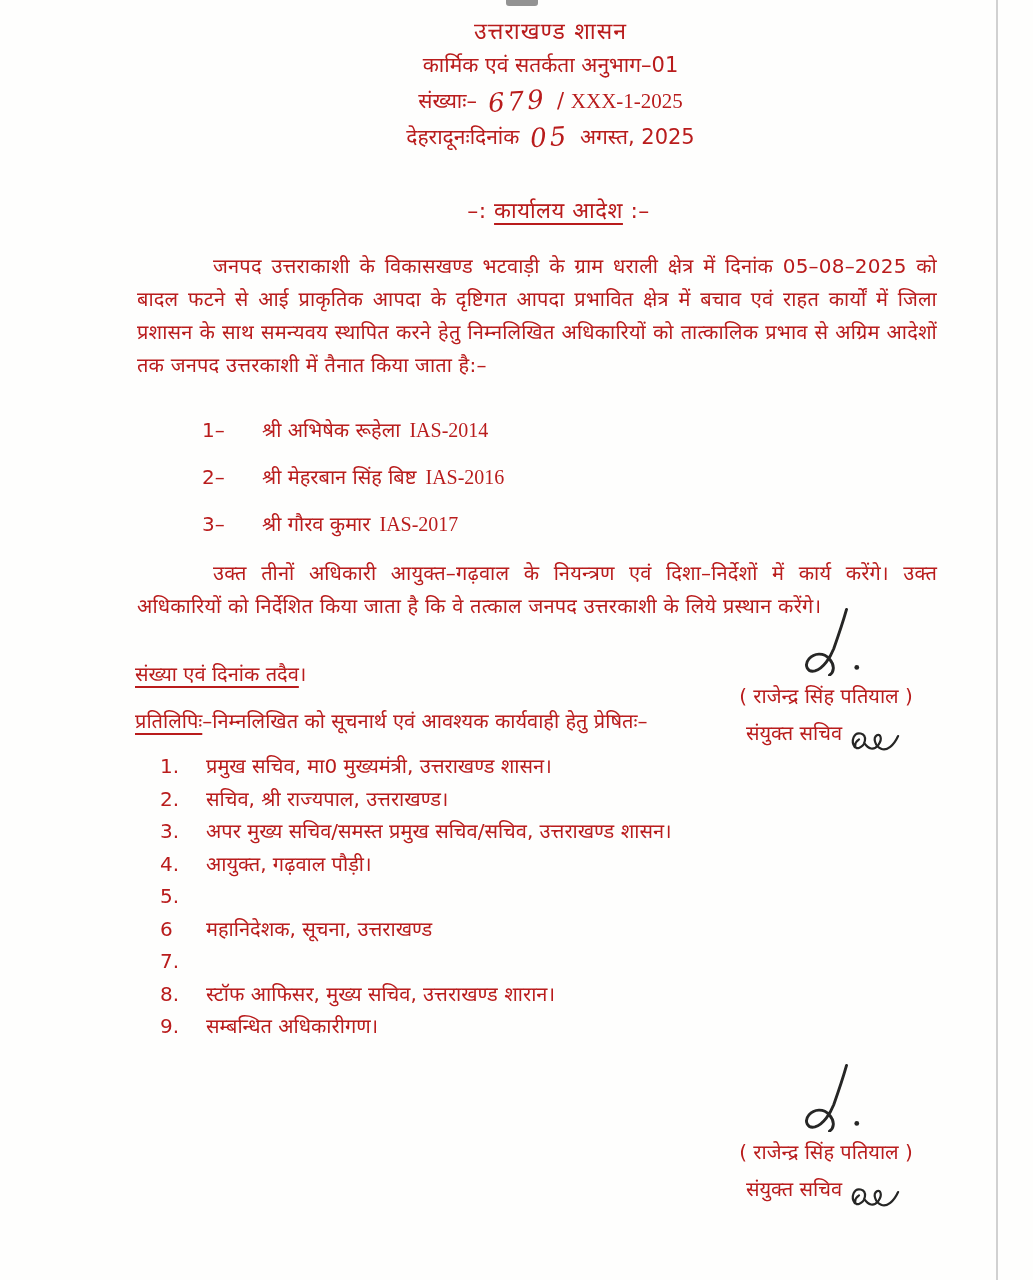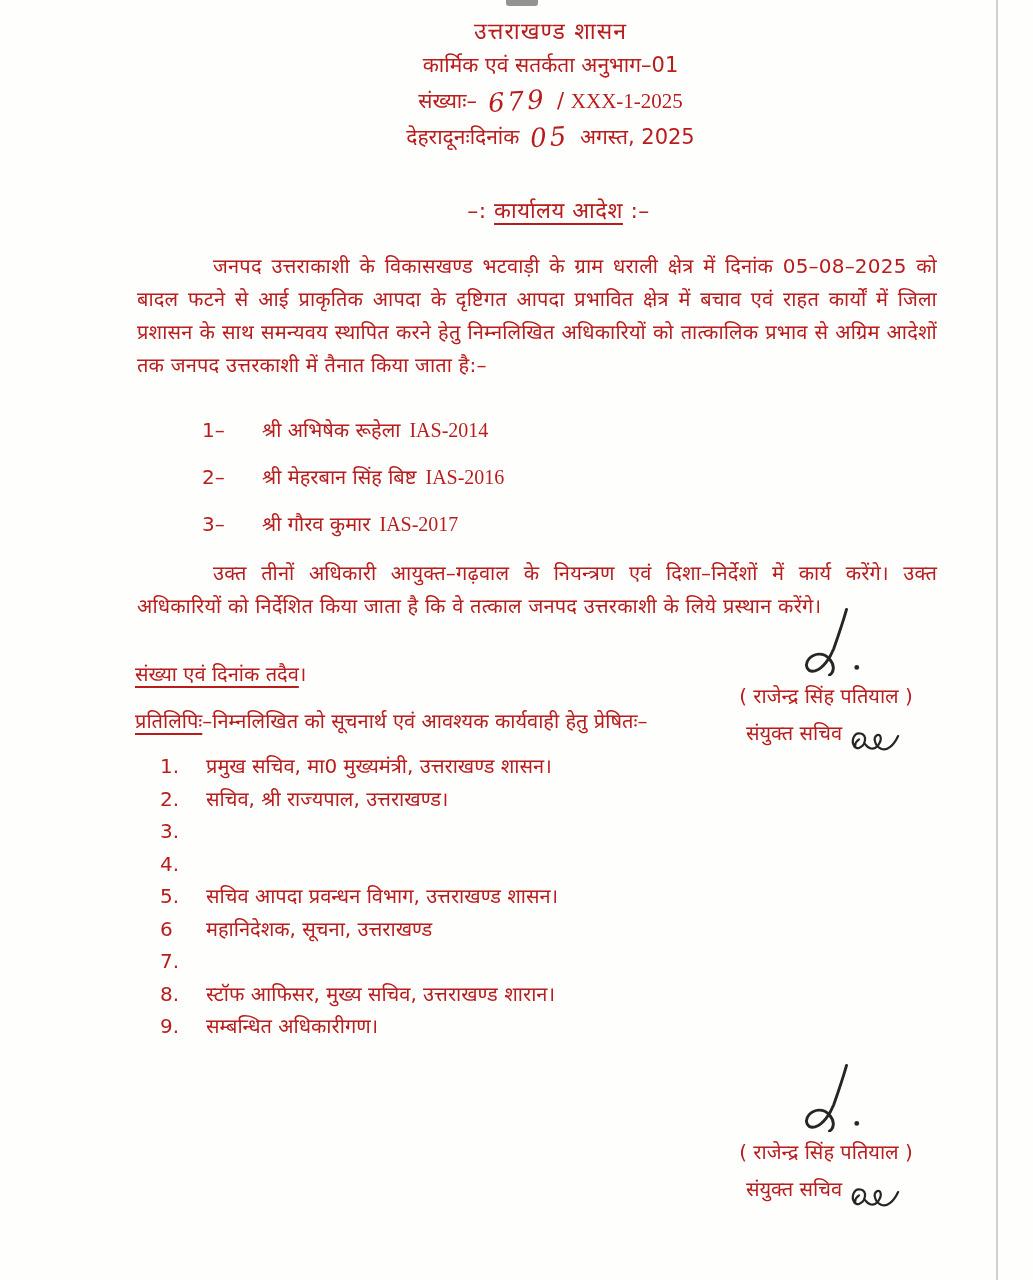--- a/index.html
+++ b/index.html
@@ -182,29 +182,30 @@
       <span>प्रमुख सचिव, मा0 मुख्यमंत्री, उत्तराखण्ड शासन।</span>
     </div>
 
     <div class="dist-row">
       <span class="dist-num">2.</span>
       <span>सचिव, श्री राज्यपाल, उत्तराखण्ड।</span>
     </div>
 
     <div class="dist-row">
       <span class="dist-num">3.</span>
+      <span>अपर मुख्य सचिव/समस्त प्रमुख सचिव/सचिव, उत्तराखण्ड शासन।</span>
     </div>
 
     <div class="dist-row">
       <span class="dist-num">4.</span>
+      <span>आयुक्त, गढ़वाल पौड़ी।</span>
     </div>
 
     <div class="dist-row">
       <span class="dist-num">5.</span>
-      <span>सचिव आपदा प्रवन्धन विभाग, उत्तराखण्ड शासन।</span>
     </div>
 
     <div class="dist-row">
       <span class="dist-num">6</span>
       <span>महानिदेशक, सूचना, उत्तराखण्ड</span>
     </div>
 
     <div class="dist-row">
       <span class="dist-num">7.</span>
     </div>

